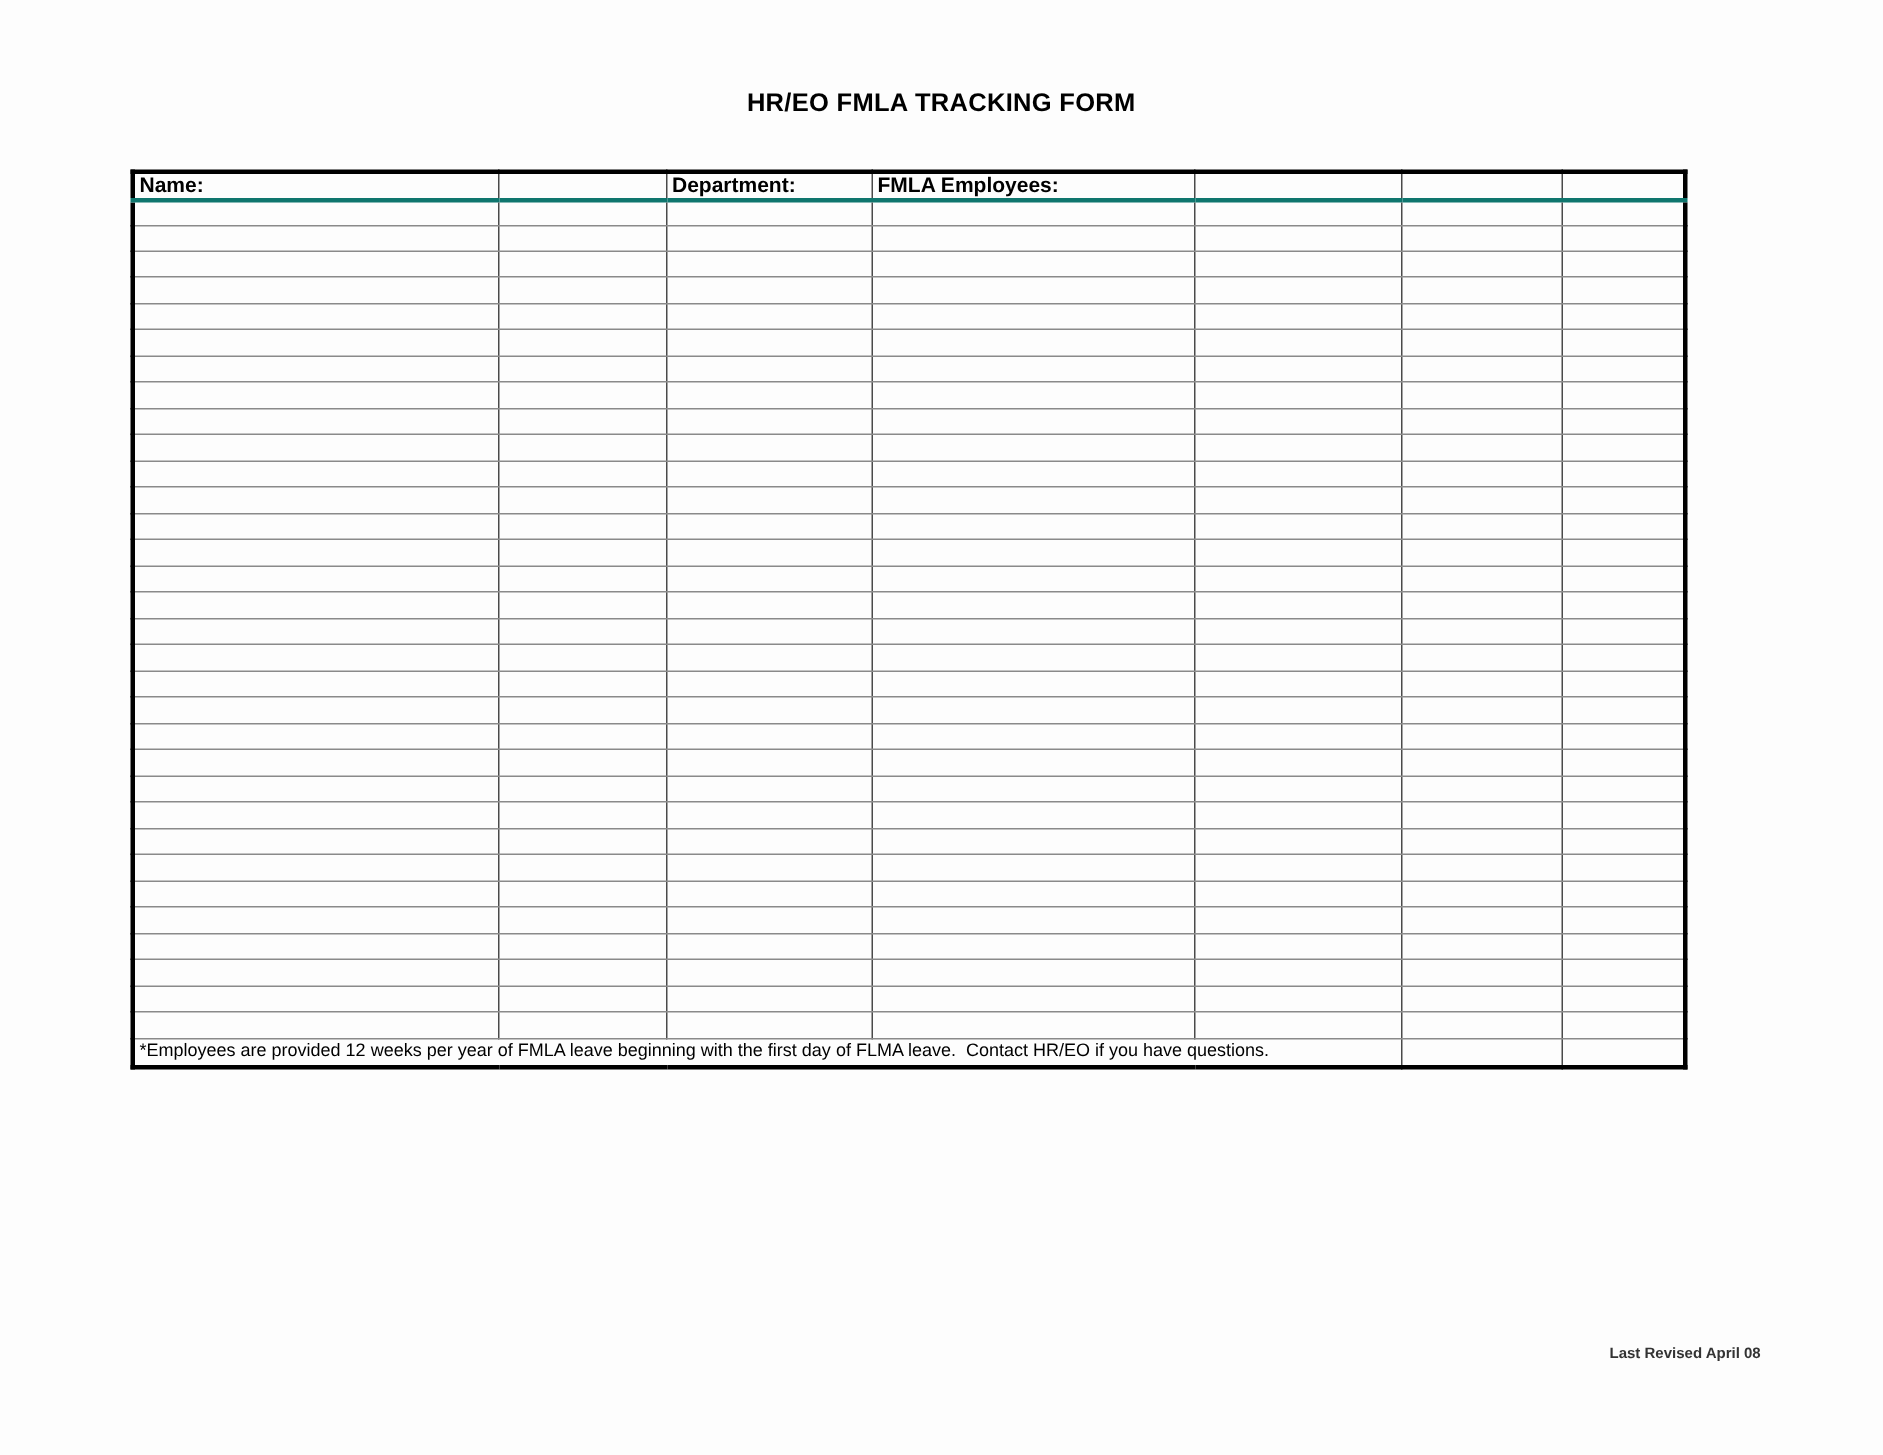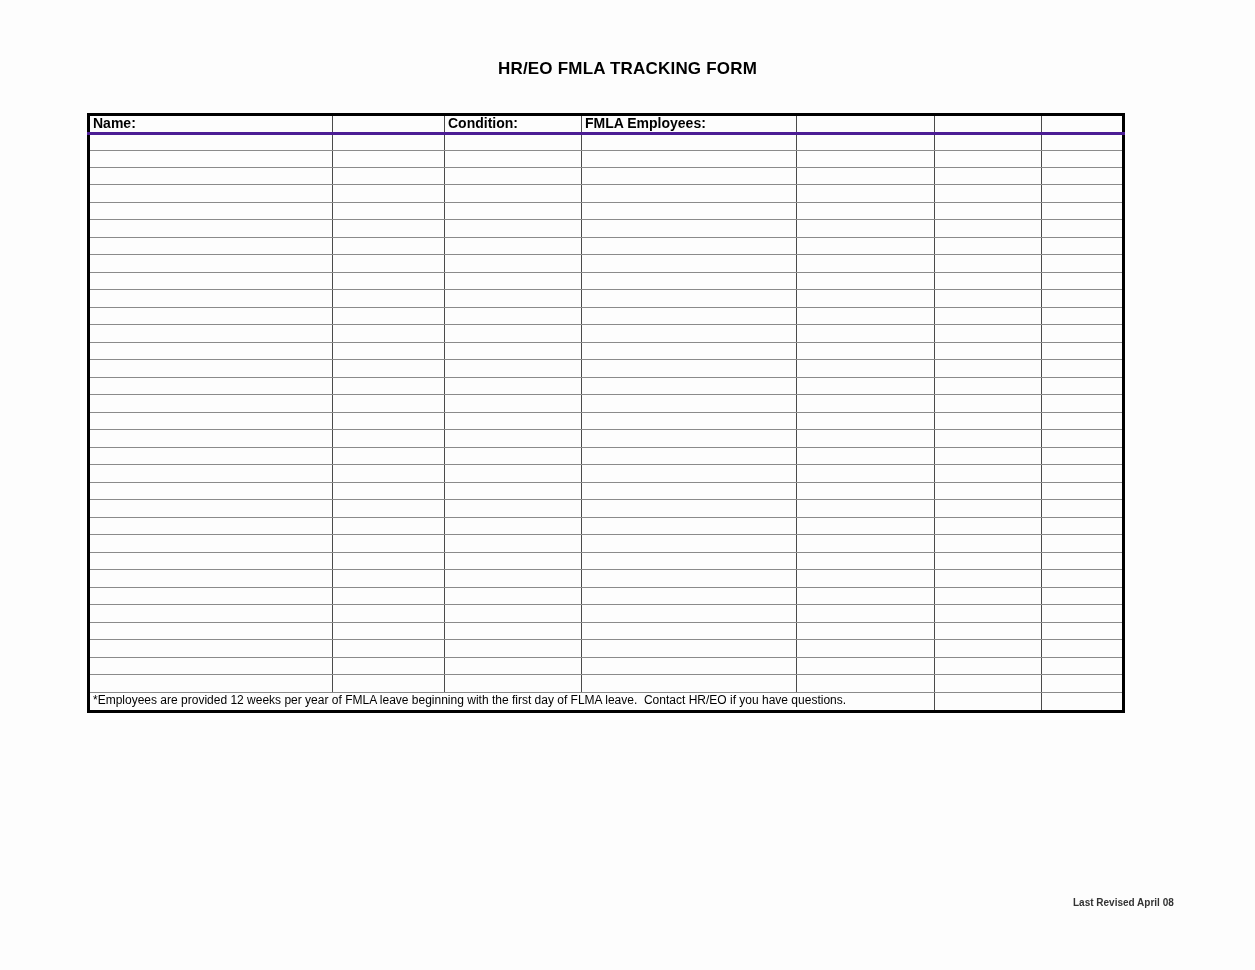--- a/index.html
+++ b/index.html
@@ -42,21 +42,21 @@
     border-top: 1px solid #8a8a8a;
     border-bottom: 1px solid #8a8a8a;
     padding: 0 2px 1px 3px;
     vertical-align: bottom;
     font-size: 14px;
     font-weight: bold;
     line-height: 1.05;
     white-space: nowrap;
     overflow: hidden;
   }
-  tr.thick-bottom td { border-bottom: 3px solid #4c1d95; }
+  tr.thick-bottom td { border-bottom: 3px solid #0f766e; }
   tr.r-info1 { height: 20px; }
   tr.r-info2 { height: 14px; }
   tr.r-empty { height: 17px; }
   tr.r-head  { height: 19px; }
   tr.r-data  { height: 17.5px; }
   tr.r-foot  { height: 19px; padding-left: 17px; }
   tr.r-foot td.note {
     font-weight: normal;
     font-size: 12px;
     white-space: pre;
@@ -87,21 +87,21 @@
       <col style="width:138px">
       <col style="width:107px">
       <col style="width:82px">
     </colgroup>
 
     <tbody>
 
       <tr class="r-info2 thick-bottom">
         <td>Name:</td>
         <td></td>
-        <td>Condition:</td>
+        <td>Department:</td>
         <td>FMLA Employees:</td>
         <td></td>
         <td></td>
         <td></td>
       </tr>
 
       <tr class="r-empty">
         <td></td>
         <td></td>
         <td></td>

